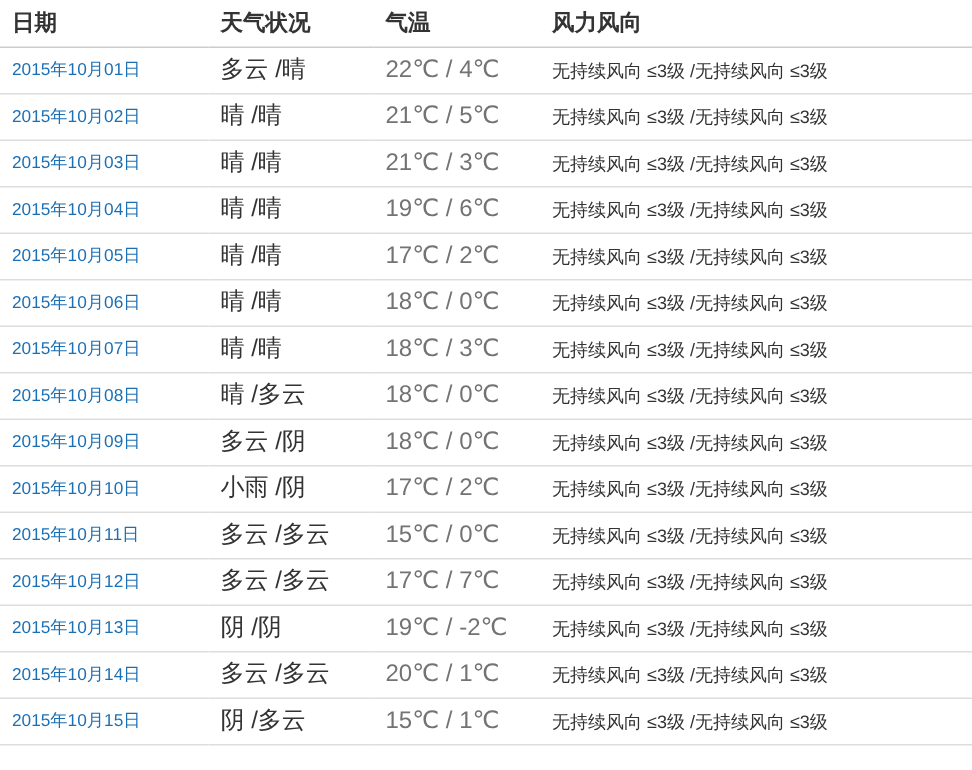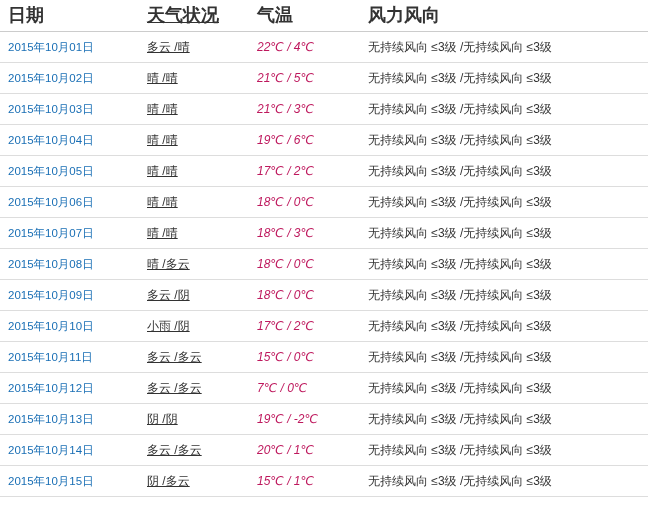--- a/index.html
+++ b/index.html
@@ -28,41 +28,40 @@
     height: 30px;
     line-height: 30px;
     white-space: nowrap;
     overflow: hidden;
     font-weight: normal;
     vertical-align: middle;
   }
   .weather-table thead th {
     font-weight: bold;
     color: #333333;
-    font-size: 18px;
+    font-size: 15px;
     height: 31px;
     line-height: 31px;
     border-bottom: 1px solid #cccccc;
   }
   .col-date   { width: 131px; }
-  .col-cond   { width: 102px; text-decoration: underline; }
+  .col-cond   { width: 102px; }
   .col-temp   { width: 103px; }
   .col-wind   { width: 312px; }
   .cell-date {
     color: #1a6fb5;
     font-size: 11.5px;
   }
   .cell-cond {
     color: #333333;
-    font-size: 12px;
+    font-size: 16px;
   }
   .cell-temp {
-    color: #be185d;
-    font-size: 12px;
-    font-style: italic;
+    color: #737373;
+    font-size: 16px;
   }
   .cell-wind {
     color: #333333;
     font-size: 12px;
     font-weight: bold;
   }
 </style>
 </head>
 <body>
 
@@ -138,21 +137,21 @@
       </tr>
       <tr>
         <td class="col-date cell-date">2015年10月11日</td>
         <td class="col-cond cell-cond">多云 /多云</td>
         <td class="col-temp cell-temp">15℃ / 0℃</td>
         <td class="col-wind cell-wind">无持续风向 ≤3级 /无持续风向 ≤3级</td>
       </tr>
       <tr>
         <td class="col-date cell-date">2015年10月12日</td>
         <td class="col-cond cell-cond">多云 /多云</td>
-        <td class="col-temp cell-temp">7℃ / 0℃</td>
+        <td class="col-temp cell-temp">17℃ / 7℃</td>
         <td class="col-wind cell-wind">无持续风向 ≤3级 /无持续风向 ≤3级</td>
       </tr>
       <tr>
         <td class="col-date cell-date">2015年10月13日</td>
         <td class="col-cond cell-cond">阴 /阴</td>
         <td class="col-temp cell-temp">19℃ / -2℃</td>
         <td class="col-wind cell-wind">无持续风向 ≤3级 /无持续风向 ≤3级</td>
       </tr>
       <tr>
         <td class="col-date cell-date">2015年10月14日</td>

